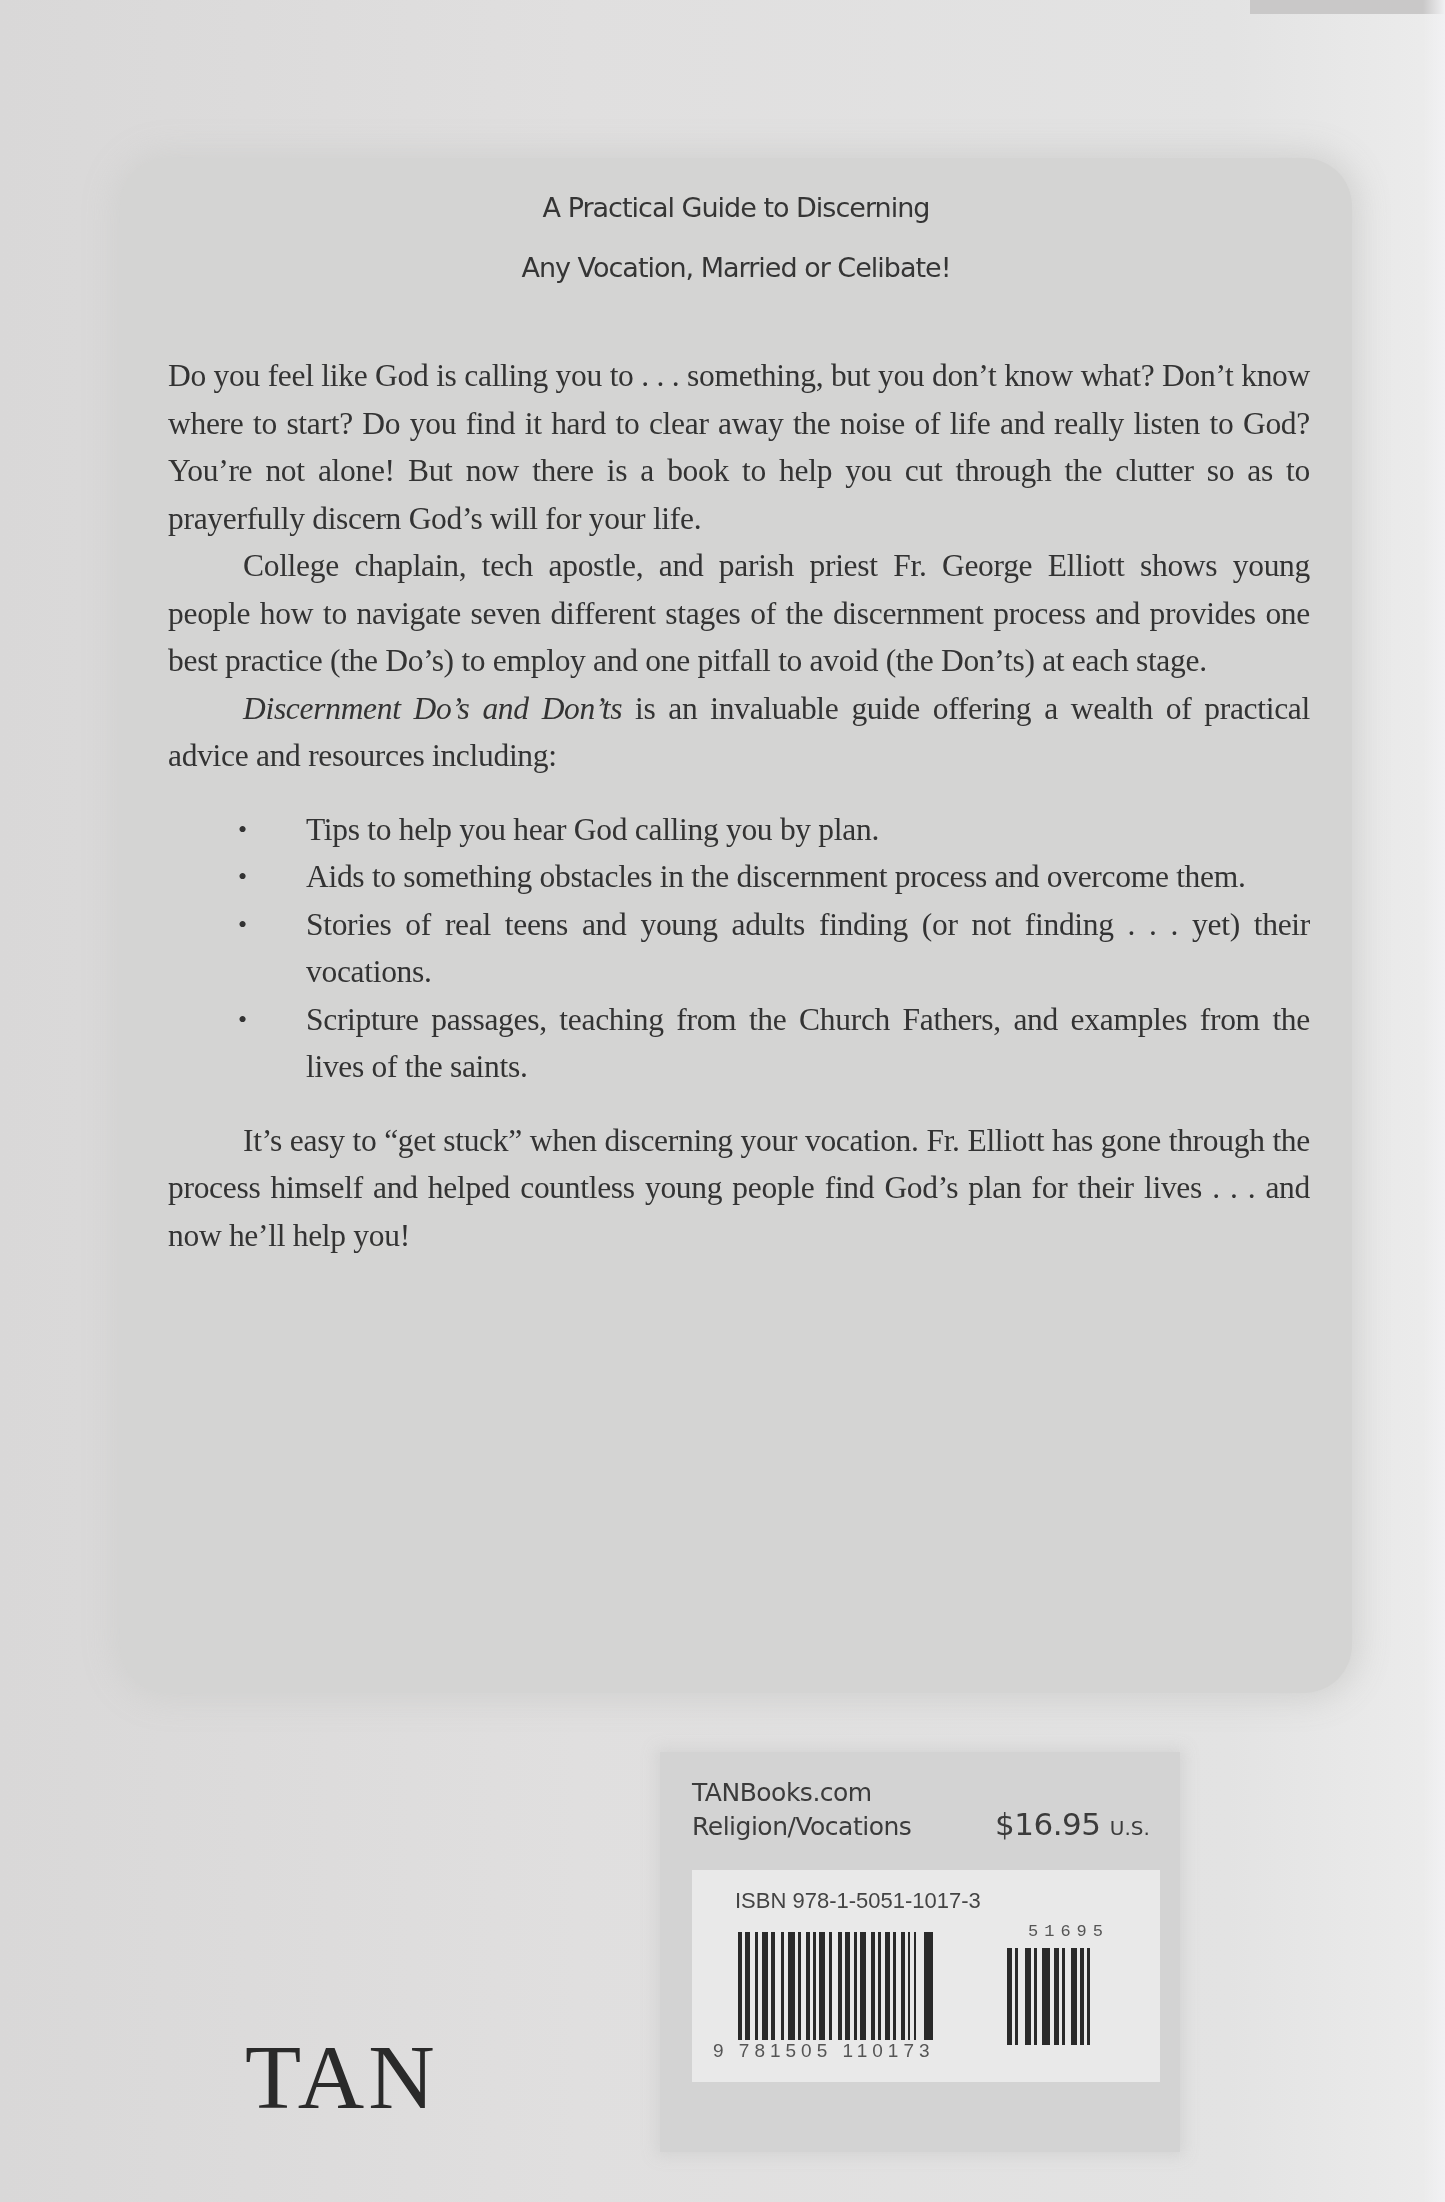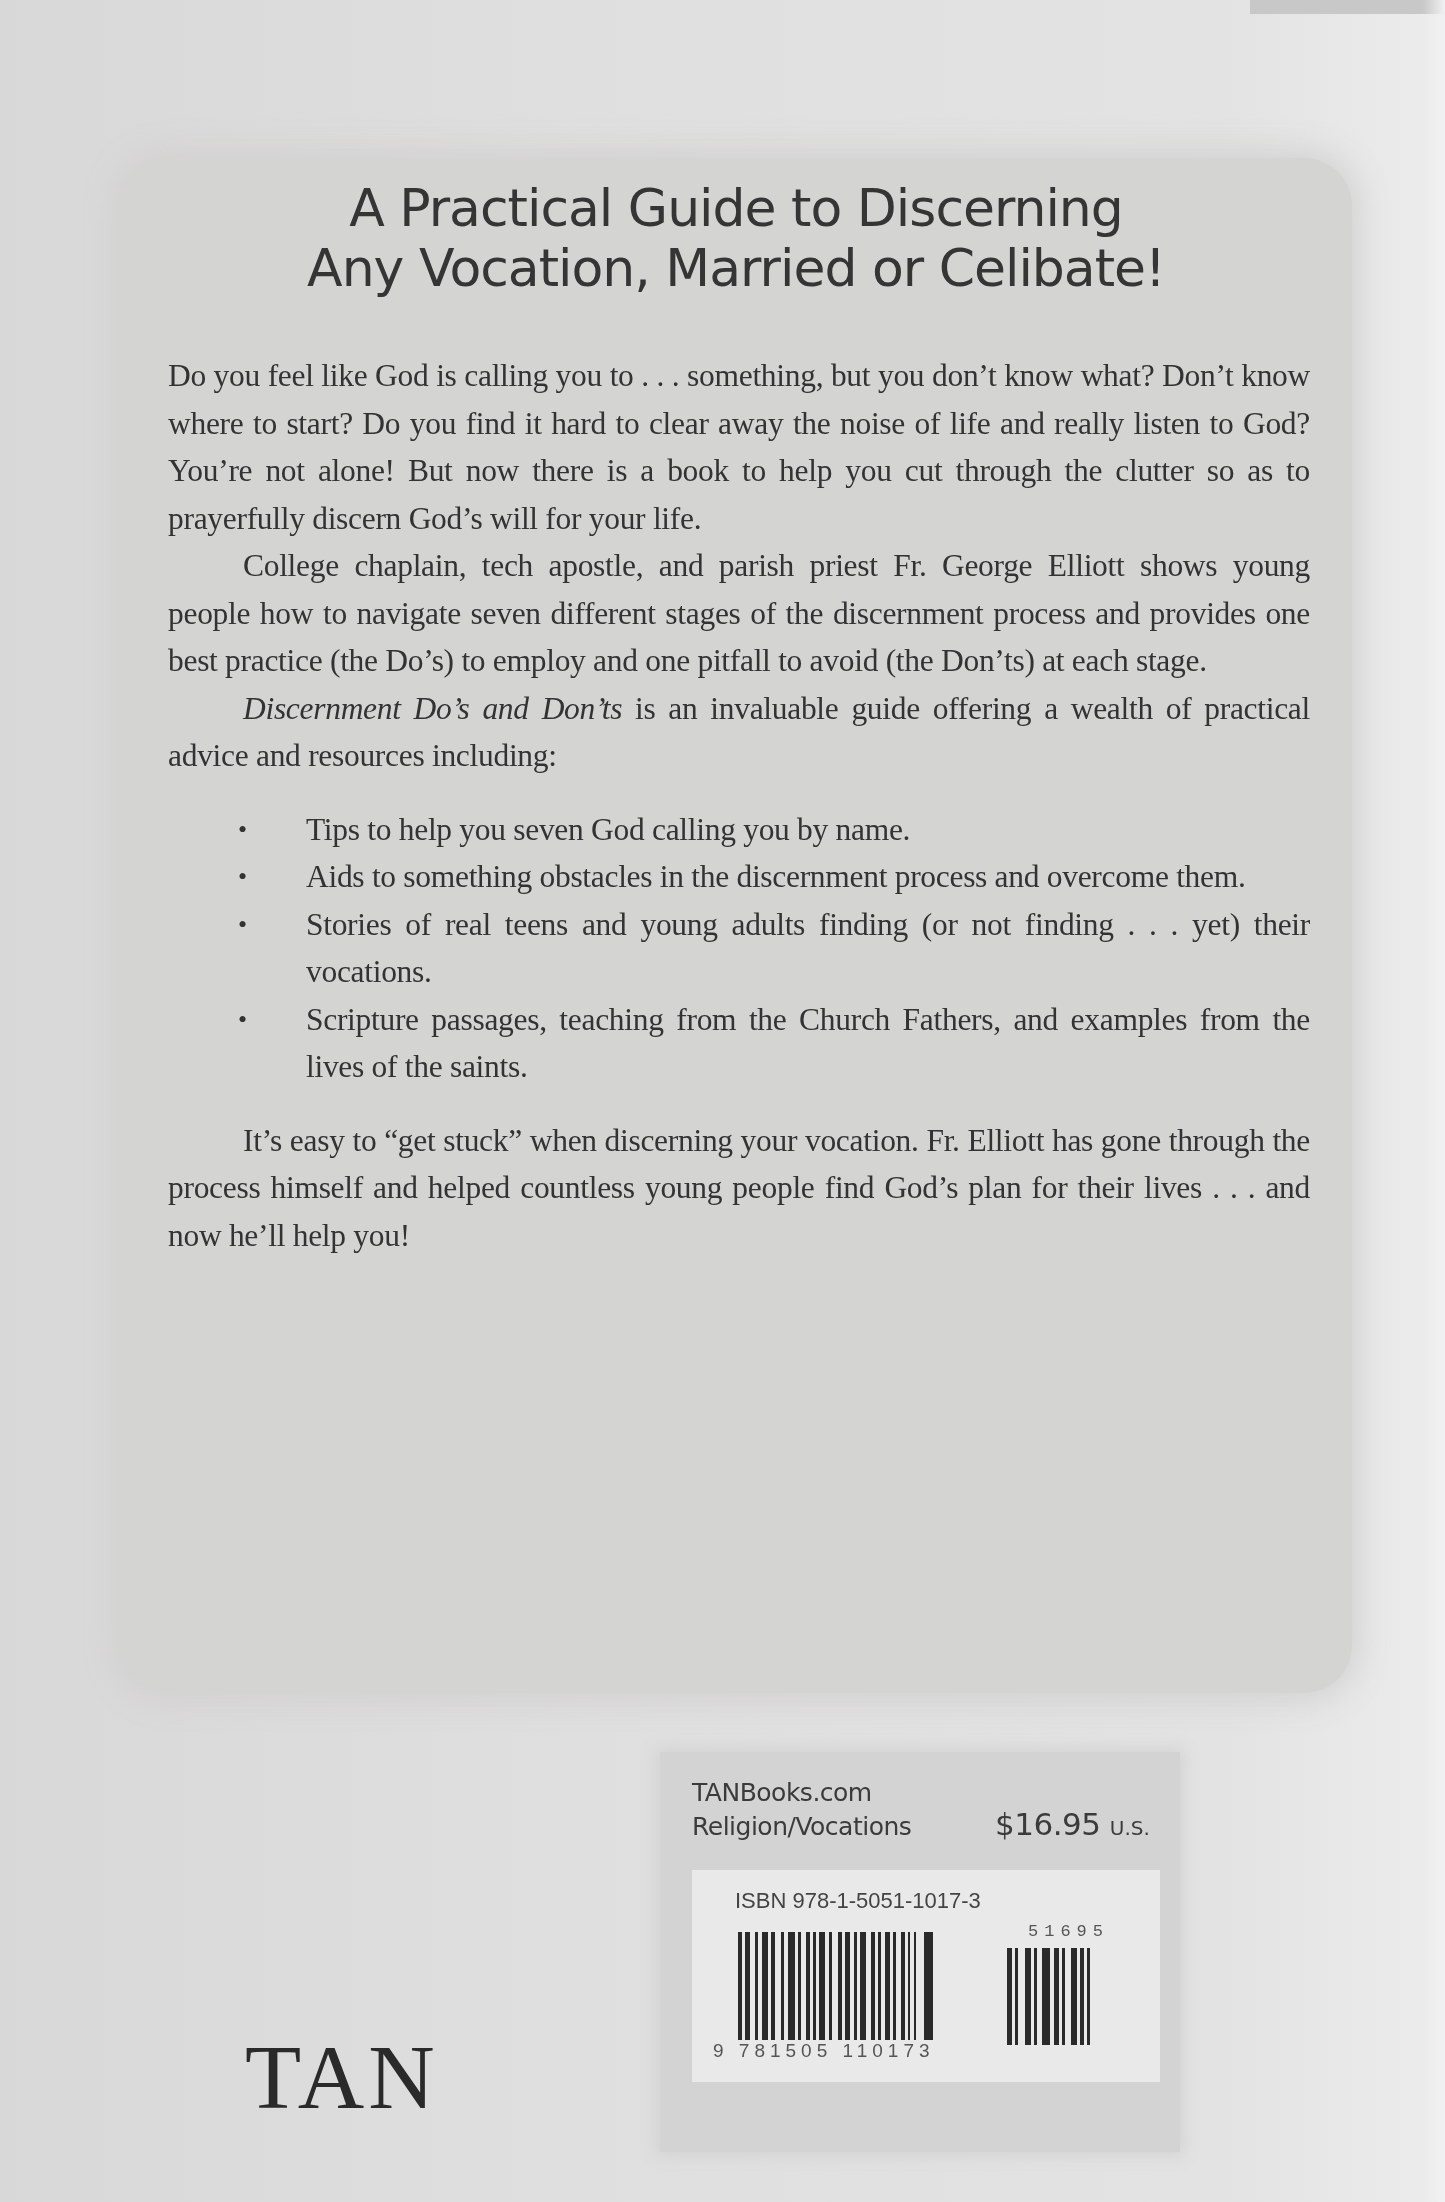--- a/index.html
+++ b/index.html
@@ -40,21 +40,21 @@
       background: #d4d4d3;
       border-radius: 48px;
       box-shadow: 0 0 30px 8px rgba(208,208,207,0.9);
     }
     .headline {
       position: absolute;
       left: 120px; top: 178px;
       width: 1232px;
       text-align: center;
       font-family: "DejaVu Sans", sans-serif;
-      font-size: 52px;
+      font-size: 27px;
       line-height: 60px;
       color: #353535;
       letter-spacing: -1px;
     }
     .headline div { white-space: nowrap; }
     .body-text {
       position: absolute;
       left: 168px; top: 352px;
       width: 1142px;
       font-size: 31.5px;
@@ -177,21 +177,21 @@
 </div>
 
 <div class="body-text">
   <p>Do you feel like God is calling you to . . . something, but you don’t know what? Don’t know where to start? Do you find it hard to clear away the noise of life and really listen to God? You’re not alone! But now there is a book to help you cut through the clutter so as to prayerfully discern God’s will for your life.</p>
   <p class="indent">College chaplain, tech apostle, and parish priest Fr. George Elliott shows young people how to navigate seven different stages of the discernment process and provides one best practice (the Do’s) to employ and one pitfall to avoid (the Don’ts) at each stage.</p>
   <p class="indent"><em>Discernment Do’s and Don’ts</em><span> is an invaluable guide offering a wealth of practical advice and resources including:</span></p>
 
   <ul class="bullets">
     <li>
       <span class="bullet-dot">•</span>
-      <span>Tips to help you seven God calling you by name.</span>
+      <span>Tips to help you hear God calling you by plan.</span>
     </li>
     <li>
       <span class="bullet-dot">•</span>
       <span>Aids to something obstacles in the discernment process and overcome them.</span>
     </li>
     <li>
       <span class="bullet-dot">•</span>
       <span>Stories of real teens and young adults finding (or not finding . . . yet) their vocations.</span>
     </li>
     <li>

